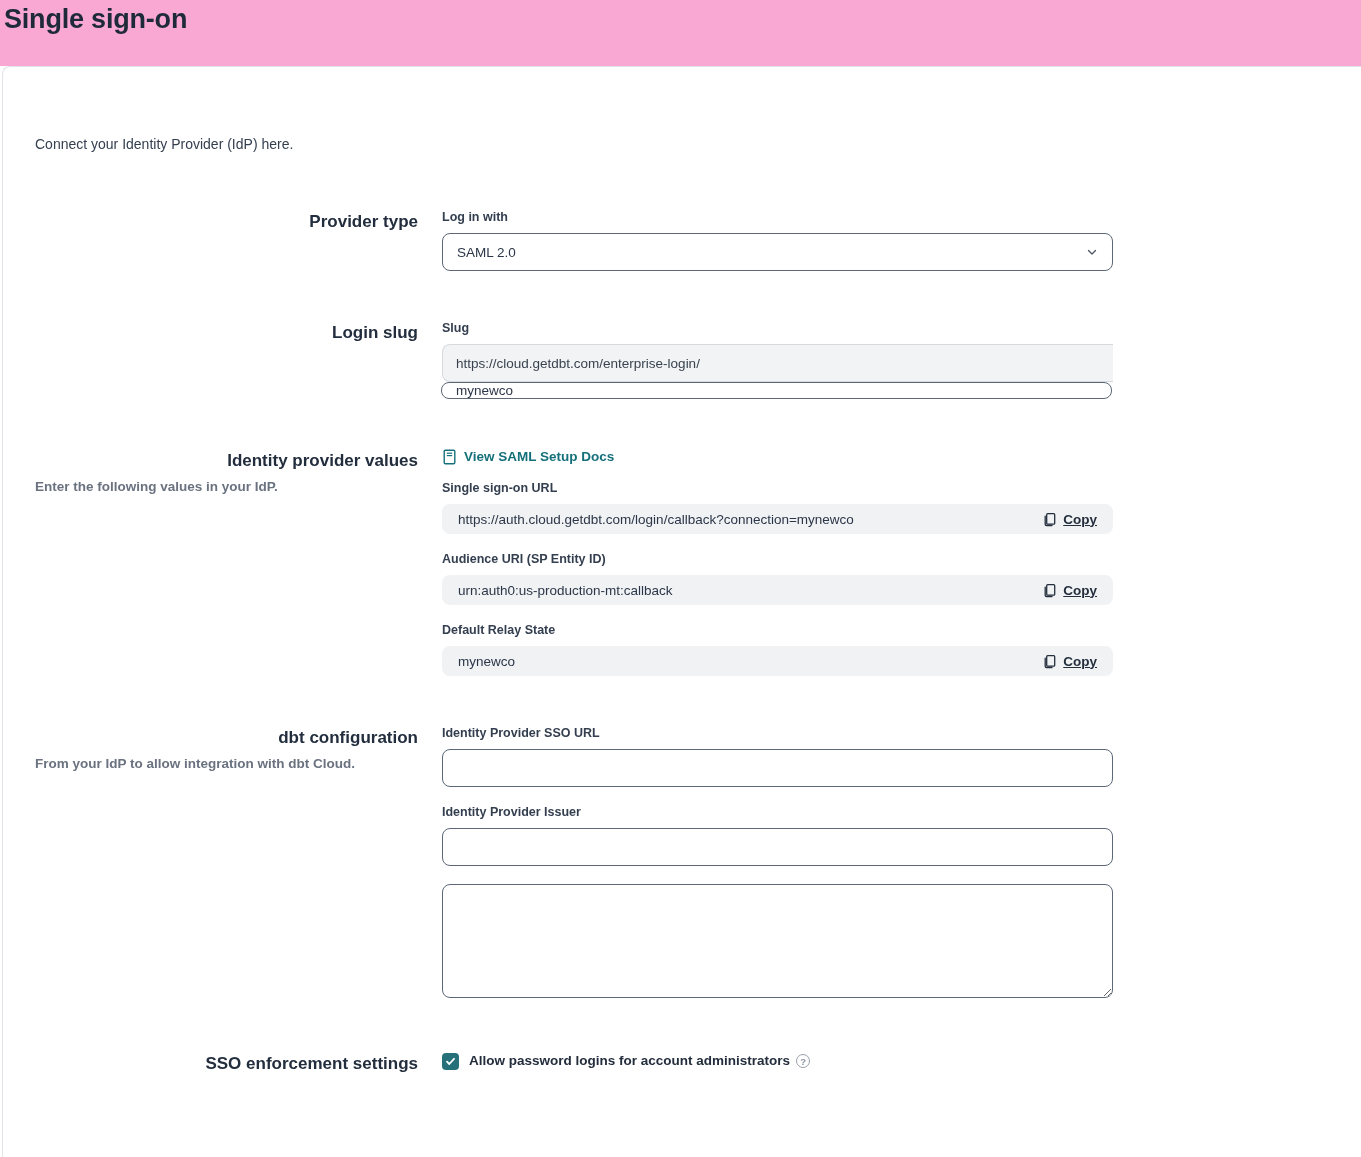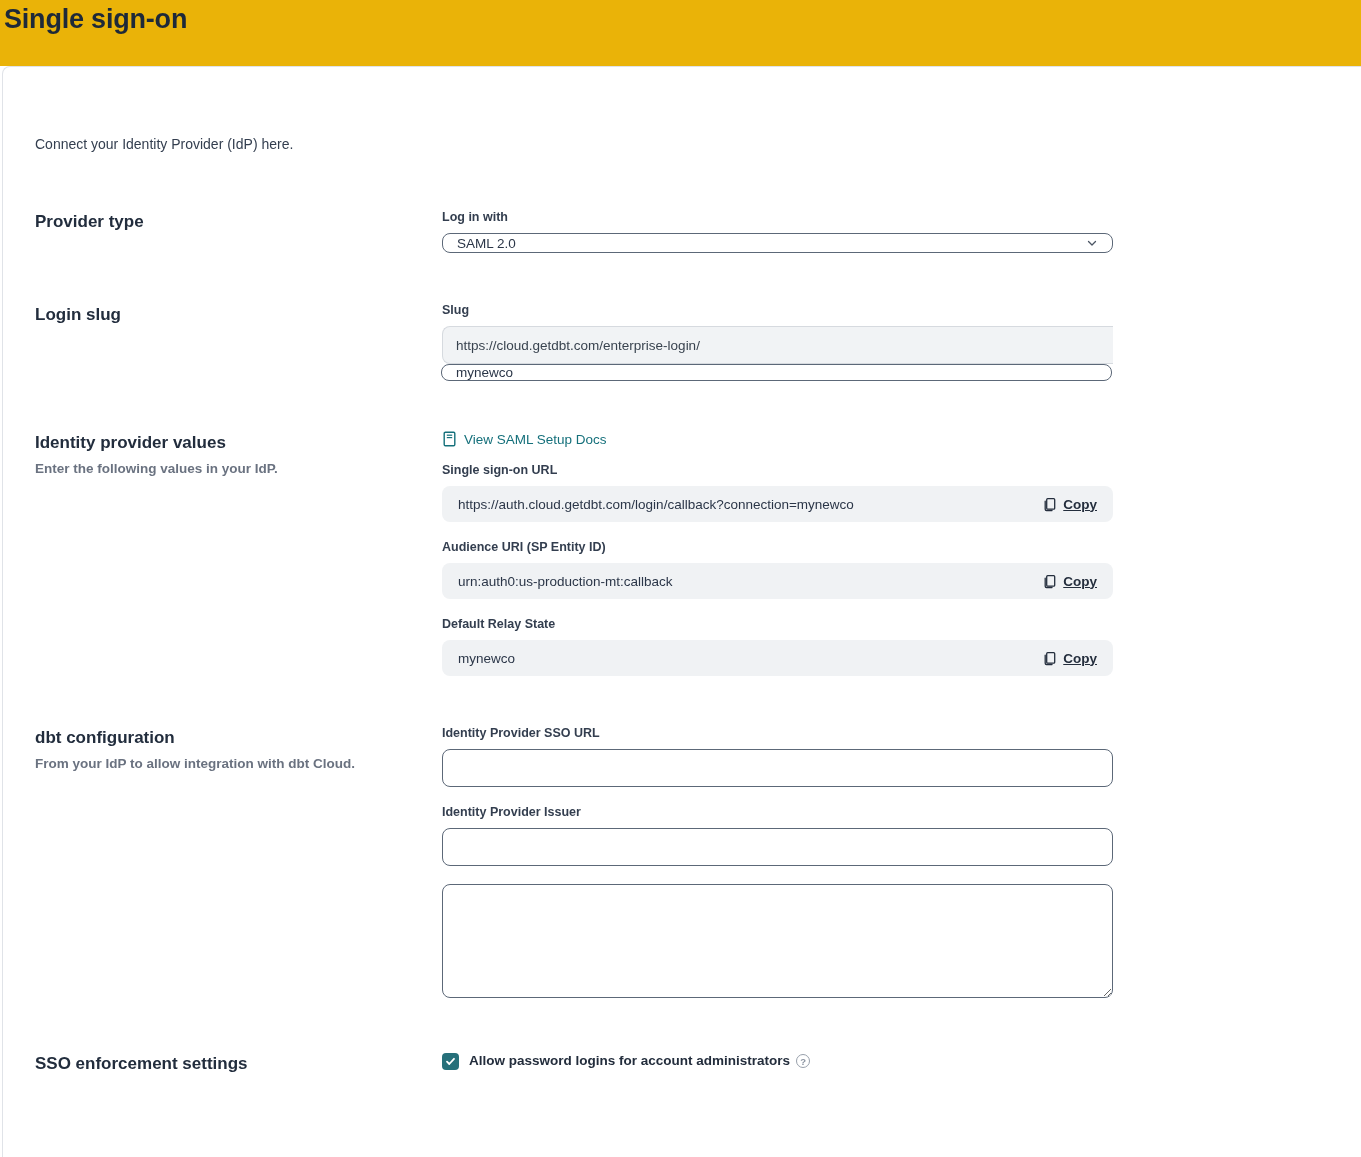--- a/index.html
+++ b/index.html
@@ -5,21 +5,21 @@
   * { margin: 0; padding: 0; box-sizing: border-box; }
   html, body { width: 1361px; height: 1157px; overflow: hidden; }
   body {
     font-family: "Liberation Sans", "DejaVu Sans", sans-serif;
     background: #ffffff;
     color: #2b3648;
   }
   
   .topbar {
     height: 66px;
-    background: #eab308;
+    background: #f9a8d4;
     padding: 4px 0 0 4px;
   }
   .page-title {
     font-size: 27px;
     font-weight: 700;
     color: #1e2939;
     letter-spacing: -0.2px;
   }
   
   .card {
@@ -52,20 +52,21 @@
   }
   .section-right {
     width: 671px;
     flex-shrink: 0;
   }
   .section-heading {
     font-size: 17px;
     font-weight: 700;
     color: #222d3d;
     line-height: 24px;
+    text-align: right;
   }
   .section-subtitle {
     font-size: 13.5px;
     color: #6a7280;
     line-height: 19px;
     margin-top: 4px;
     font-weight: bold;
   }
   
   .field-label {
@@ -73,21 +74,21 @@
     font-weight: 700;
     color: #333e4f;
     line-height: 15px;
     margin-bottom: 8px;
     display: block;
   }
   .field-group { margin-bottom: 18px; }
   .field-group:last-child { margin-bottom: 0; }
 
   .select-box {
-    height: 20px;
+    height: 38px;
     border: 1px solid #5c6878;
     border-radius: 8px;
     background: #ffffff;
     display: flex;
     align-items: center;
     justify-content: space-between;
     padding: 0 14px 0 14px;
     cursor: pointer;
   }
   .select-value { font-size: 13.5px; color: #2b3648; }
@@ -136,32 +137,32 @@
   .slug-group .text-input {
     flex: 1;
     border-radius: 8px;
     margin-left: -1px;
     position: relative;
     z-index: 1;
   }
   
   .docs-link {
     display: inline-flex;
-    align-items: flex-end;
+    align-items: flex-start;
     gap: 7px;
     color: #15707b;
     font-size: 13.5px;
-    font-weight: 400;
+    font-weight: 700;
     text-decoration: none;
     margin-bottom: 16px;
     cursor: pointer;
   }
   
   .copy-field {
-    height: 36px;
+    height: 30px;
     background: #f0f2f4;
     border-radius: 8px;
     display: flex;
     align-items: center;
     justify-content: space-between;
     padding: 0 16px;
   }
   .copy-field-value { font-size: 13.5px; color: #2b3648; }
   .copy-button {
     display: flex;

